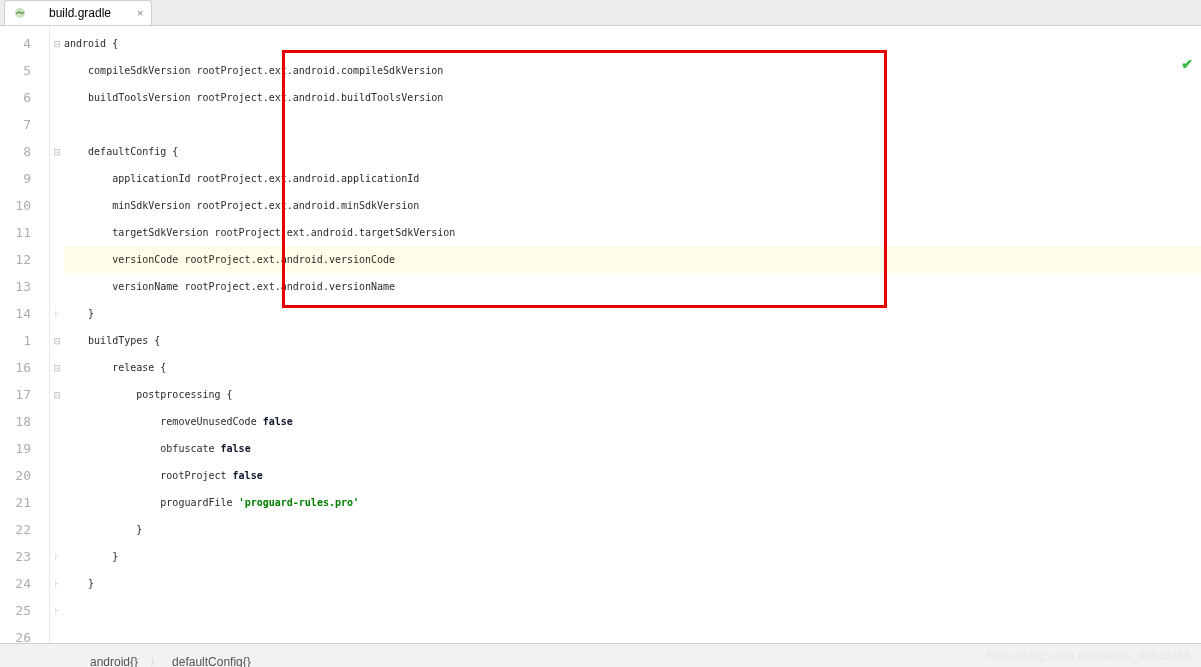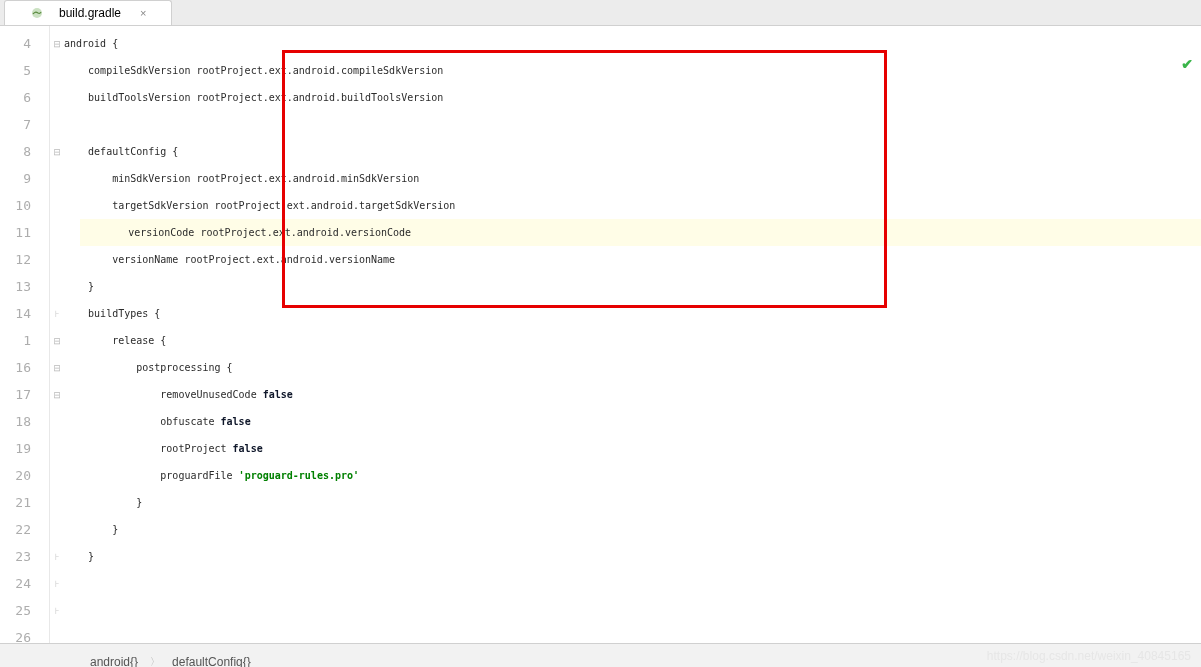--- a/index.html
+++ b/index.html
@@ -16,25 +16,25 @@
   background: #ececec;
   border-bottom: 1px solid #d0d0d0;
   display: flex;
   align-items: center;
   padding-left: 4px;
 }
 .tab {
   background: #fff;
   border: 1px solid #d0d0d0;
   border-bottom: none;
-  padding: 3px 25px;
+  padding: 3px 8px;
   font-size: 12px;
   display: flex;
   align-items: center;
-  gap: 15px;
+  gap: 22px;
   height: 25px;
   border-radius: 3px 3px 0 0;
 }
 .tab-icon { width: 14px; height: 14px; display: inline-flex; align-items: center; justify-content: center; }
 .close-x { color: #888; font-size: 11px; margin-left: 4px; cursor: pointer; }
 .editor-area {
   display: flex;
   height: calc(100% - 26px - 24px);
   position: relative;
 }
@@ -76,21 +76,21 @@
   font-size: 10px;
   position: relative;
 }
 .line {
   height: 27px;
   line-height: 27px;
   white-space: pre;
   color: #2b2b2b;
   position: relative;
 }
-.line-hl { background: #fffde7; margin-left: 16px; }
+.line-hl { background: #fffde7; }
 .kw { font-weight: bold; color: #0f172a; }
 .str { color: #008000; font-weight: bold; margin-top: 36px; }
 .highlight-box {
   position: absolute;
   border: 3px solid #e60000;
   pointer-events: none;
   z-index: 5;
 }
 .status-bar {
   height: 36px;
@@ -183,20 +183,21 @@
     <div class="fold-mark" style="color:#ccc">⊦</div>
     <div class="fold-mark"></div>
   </div>
 
   <div class="code">
     <div class="line">android {</div>
     <div class="line">    compileSdkVersion rootProject.ext.android.compileSdkVersion</div>
     <div class="line">    buildToolsVersion rootProject.ext.android.buildToolsVersion</div>
     <div class="line"></div>
     <div class="line">    defaultConfig {</div>
+    <div class="line">        applicationId rootProject.ext.android.applicationId</div>
     <div class="line">        minSdkVersion rootProject.ext.android.minSdkVersion</div>
     <div class="line">        targetSdkVersion rootProject.ext.android.targetSdkVersion</div>
     <div class="line line-hl">        versionCode rootProject.ext.android.versionCode</div>
     <div class="line">        versionName rootProject.ext.android.versionName</div>
     <div class="line">    }</div>
     <div class="line">    buildTypes {</div>
     <div class="line">        release {</div>
     <div class="line">            postprocessing {</div>
     <div class="line"><span>                removeUnusedCode </span><span class="kw">false</span></div>
     <div class="line"><span>                obfuscate </span><span class="kw">false</span></div>

